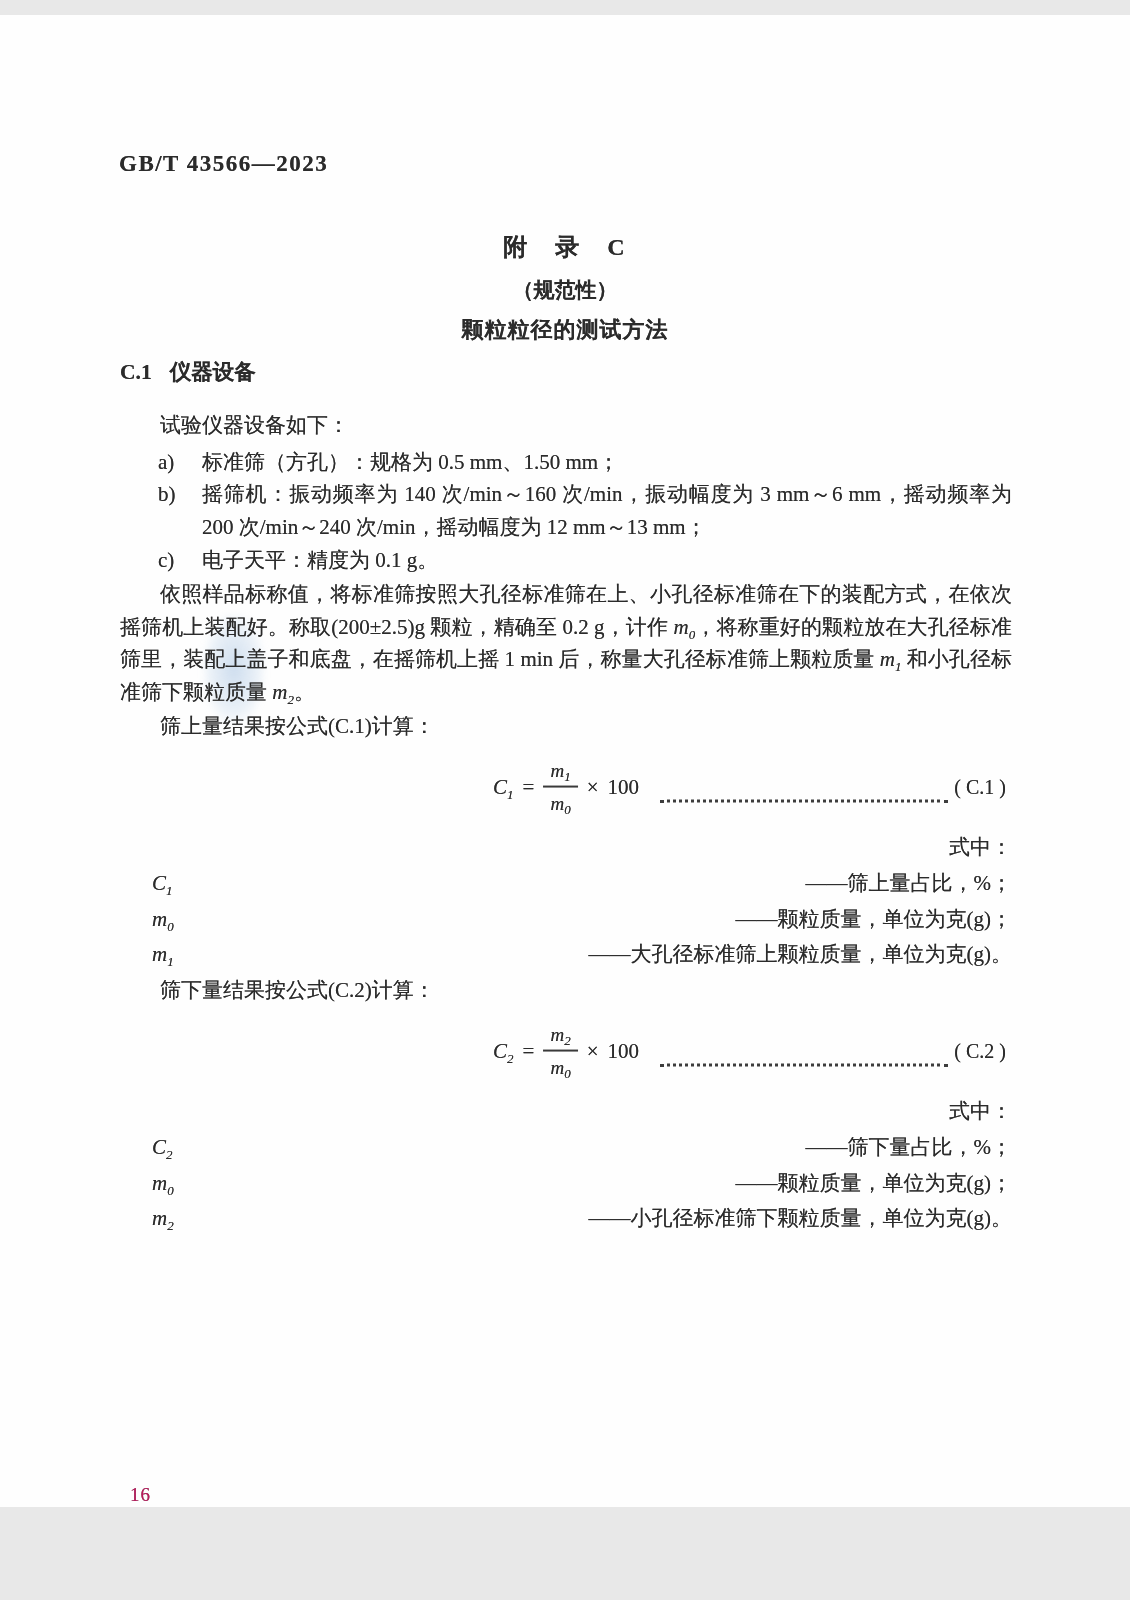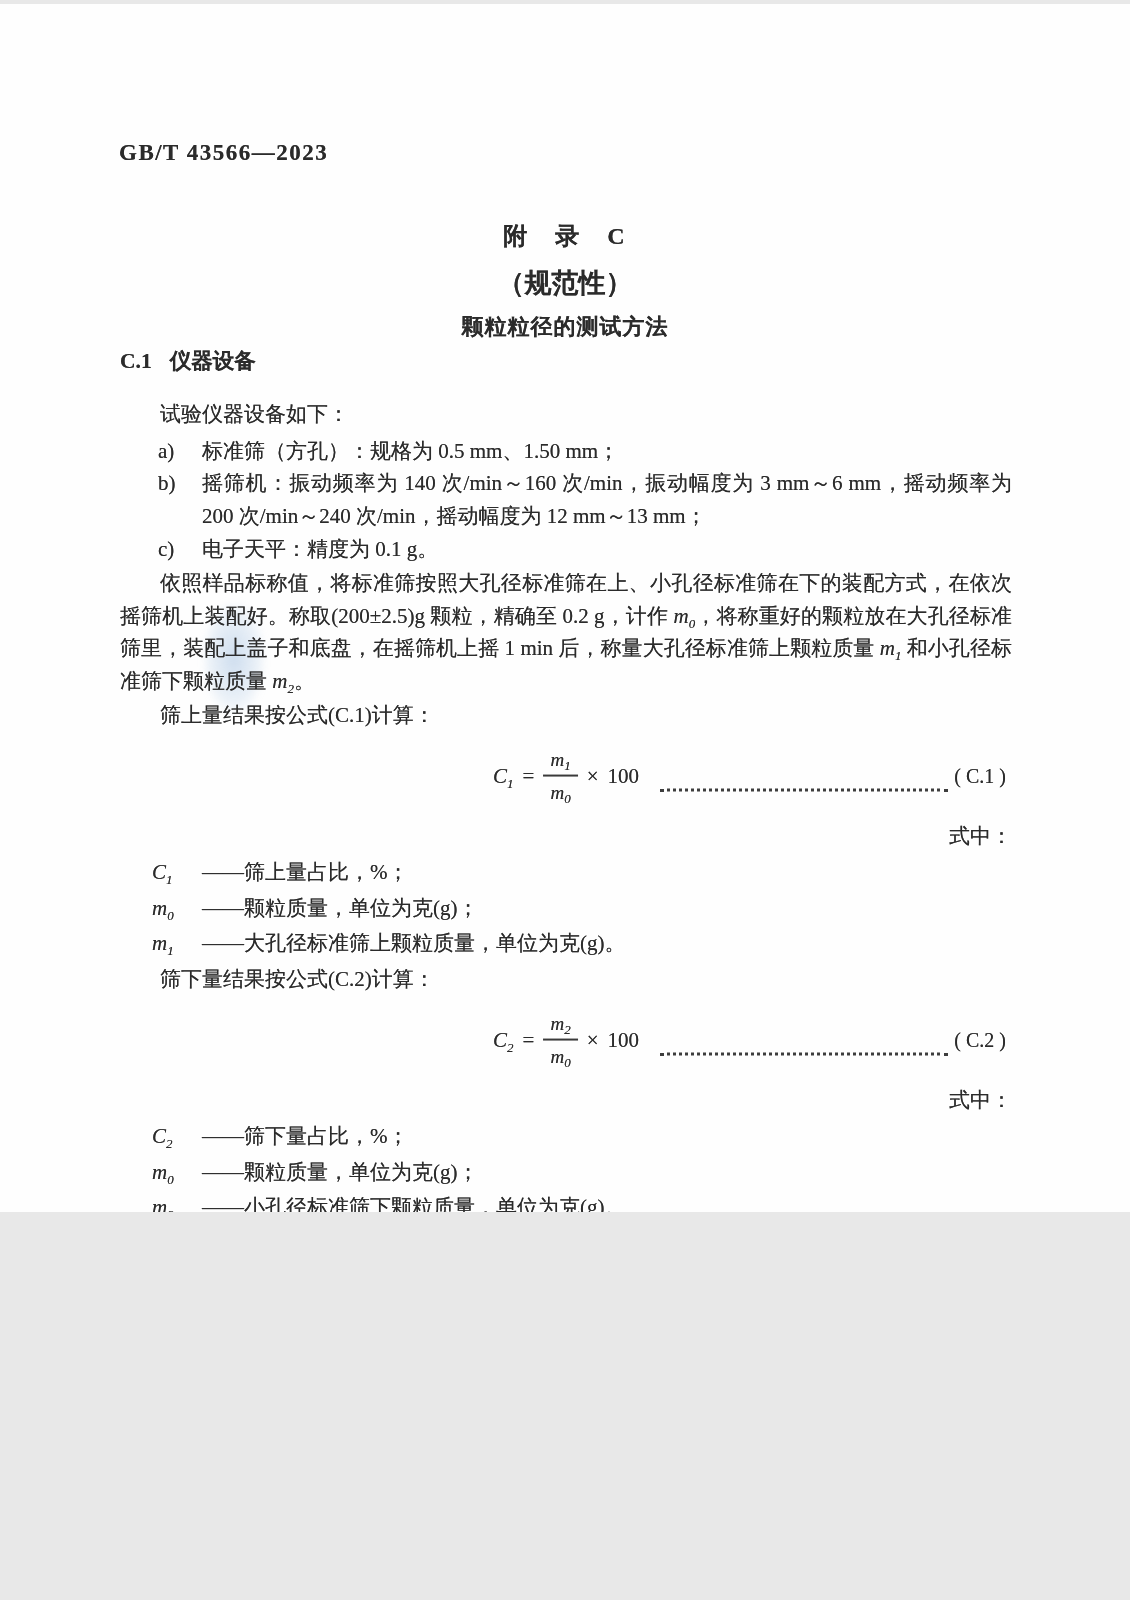--- a/index.html
+++ b/index.html
@@ -1,21 +1,21 @@
 <!DOCTYPE html>
 <html><head>
 <meta charset="utf-8">
 <style>
   * { margin: 0; padding: 0; box-sizing: border-box; }
   html, body { background: #e8e8e8; }
   .page {
     position: relative;
     width: 1130px;
-    height: 1208px;
-    margin: 4px auto;
+    height: 1492px;
+    margin: 15px auto;
     background: #fefefe;
     overflow: hidden;
     font-family: "Liberation Serif", "DejaVu Serif", serif;
     color: #2b2b2b;
     text-shadow: 0 0 0.6px rgba(45,45,45,0.75);
   }
   .std-code {
     position: absolute;
     left: 119px;
     top: 136px;
@@ -25,21 +25,21 @@
     font-family: "Liberation Serif", "DejaVu Serif", serif;
   }
   .title-block {
     position: absolute;
     top: 216px;
     left: 0;
     width: 100%;
     text-align: center;
   }
   .title-line1 { font-size: 24px; font-weight: 700; letter-spacing: 2px; }
-  .title-line2 { font-size: 27px; font-weight: 700; margin-top: 13px; }
+  .title-line2 { font-size: 21px; font-weight: 700; margin-top: 13px; }
   .title-line3 { font-size: 22px; font-weight: 700; margin-top: 11px; letter-spacing: 1px; }
   .content {
     position: absolute;
     left: 120px;
     top: 341px;
     width: 892px;
     font-size: 21px;
     line-height: 1.55;
     text-align: justify;
   }
@@ -88,29 +88,28 @@
   }
   .leader {
     width: 288px;
     height: 0;
     border-top: 3.4px dotted #3d3d3d;
   }
   .formula-label { font-size: 20px; white-space: nowrap; }
   .where { margin: 0 0 4px 34px; text-align: right; }
   .def-row { display: flex; align-items: baseline; margin-left: 32px; margin-bottom: 3px; text-align: left; }
   .def-sym { flex: 0 0 auto; min-width: 50px; font-size: 21px; }
-  .def-desc { flex: 1 1 auto; }
+  .def-desc { flex: 1 1 auto; text-align: right; }
   .page-num {
     position: absolute;
-    left: 142px;
+    left: 130px;
     top: 1469px;
     font-size: 19px;
-    color: #4d7c0f;
+    color: #be185d;
     letter-spacing: 1px;
-    font-family: Liberation Mono, monospace;
   }
   .watermark {
     position: absolute;
     left: 203px;
     top: 598px;
     width: 62px;
     height: 112px;
     background: radial-gradient(ellipse at center, rgba(130,170,215,0.38) 0%, rgba(150,185,220,0.18) 55%, rgba(255,255,255,0) 75%);
     filter: blur(3px);
     pointer-events: none;

